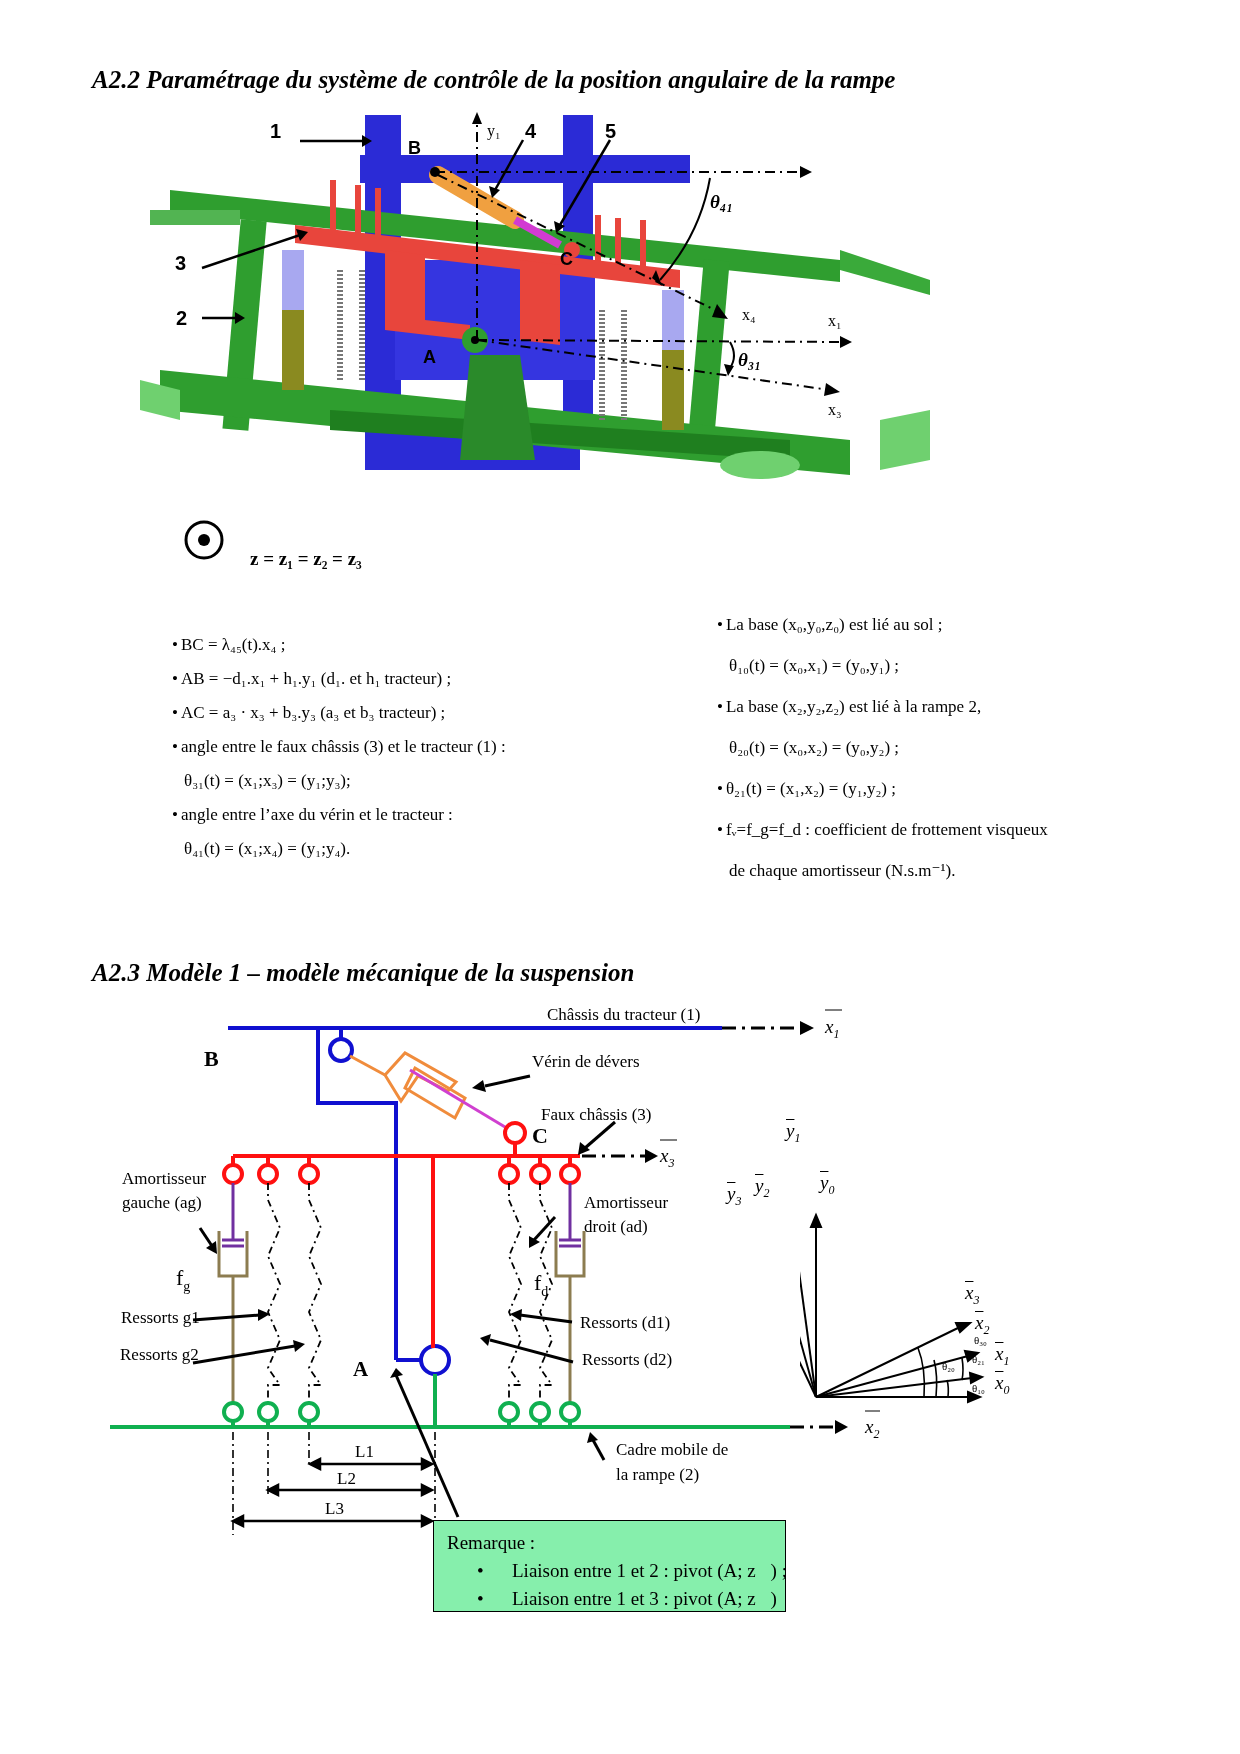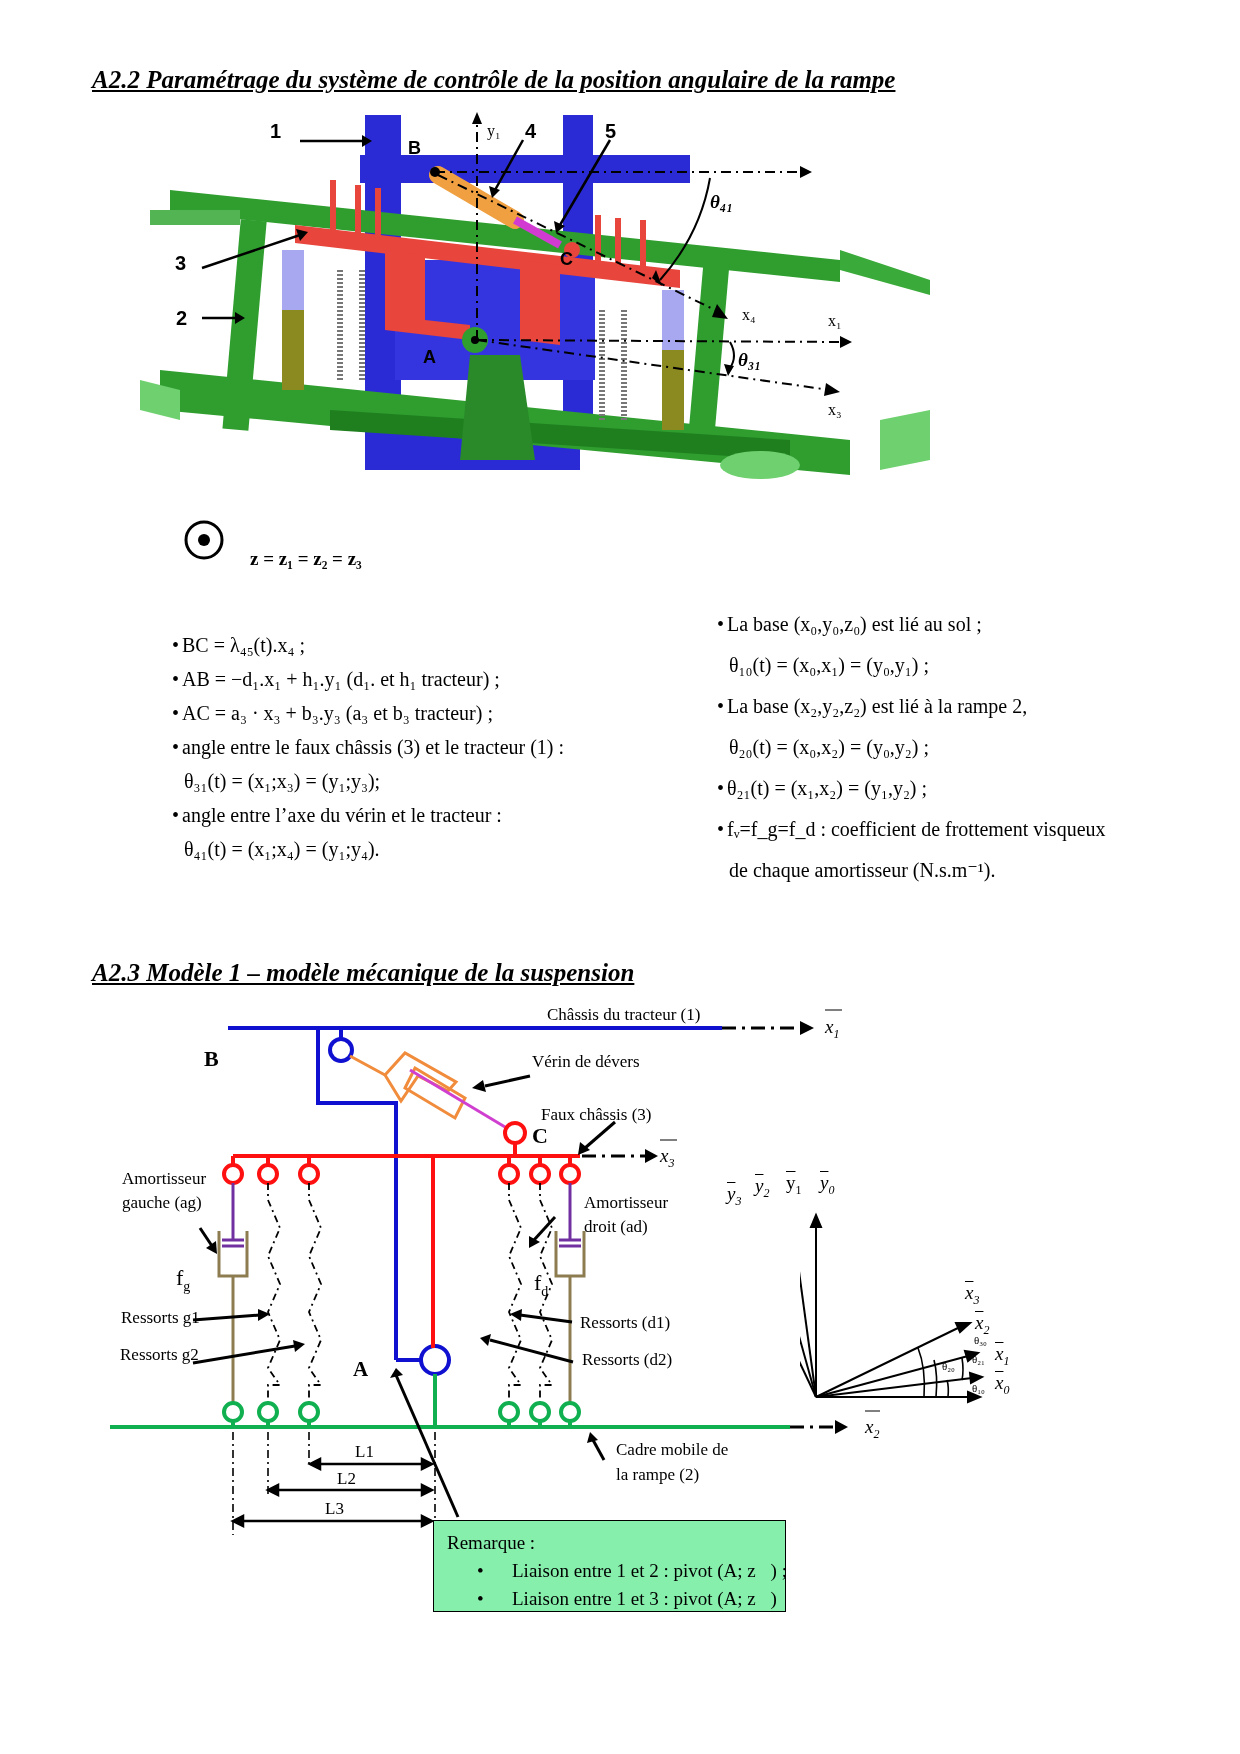--- a/index.html
+++ b/index.html
@@ -1,21 +1,21 @@
 <!DOCTYPE html>
 <html><head>
 <meta charset="utf-8">
 <style>
   html, body { margin: 0; padding: 0; background: #ffffff; }
   body { width: 1240px; height: 1754px; position: relative; overflow: hidden;
          font-family: "Liberation Serif", "DejaVu Serif", serif; color: #000; }
   .abs { position: absolute; }
   .section-title { font-family: "Liberation Serif", serif; font-weight: bold; font-style: italic;
-                   font-size: 25px; white-space: nowrap; text-decoration: underline; }
-  .txt { font-size: 20px; line-height: 34px; white-space: nowrap; }
+                   font-size: 25px; white-space: nowrap; }
+  .txt { font-size: 17px; line-height: 34px; white-space: nowrap; }
   .bullet::before { content: "\2022"; margin-right: 3px; }
   .vec { text-decoration: overline; }
   svg text { font-family: "Liberation Serif", serif; }
   .sans-bold { font-family: "Liberation Sans", sans-serif; font-weight: bold; }
   .remark-box { border: 1.5px solid #000; background: #86efac; }
   .remark-box div { font-size: 19px; line-height: 28px; white-space: nowrap; }
 </style>
 </head>
 <body>
 
@@ -340,21 +340,21 @@
     <path d="M 162 200 Q 164 190 162 178"></path>
   </g>
   <text x="174" y="164" font-size="11">θ₃₀</text>
   <text x="142" y="190" font-size="11">θ₂₀</text>
   <text x="172" y="183" font-size="11">θ₂₁</text>
   <text x="172" y="212" font-size="11">θ₁₀</text>
 </svg>
 
 <div class="abs" style="left:727px; top:1183px; font-size:19px; font-style:italic;"><span class="vec">y</span><sub style="font-size:12px;">3</sub></div>
 <div class="abs" style="left:755px; top:1175px; font-size:19px; font-style:italic;"><span class="vec">y</span><sub style="font-size:12px;">2</sub></div>
-<div class="abs" style="left:786px; top:1172px; font-size:19px; "><span class="vec">y</span><sub style="font-size:12px;">1</sub></div>
+<div class="abs" style="left:786px; top:1120px; font-size:19px; font-style:italic;"><span class="vec">y</span><sub style="font-size:12px;">1</sub></div>
 <div class="abs" style="left:820px; top:1172px; font-size:19px; font-style:italic;"><span class="vec">y</span><sub style="font-size:12px;">0</sub></div>
 <div class="abs" style="left:965px; top:1282px; font-size:19px; font-style:italic;"><span class="vec">x</span><sub style="font-size:12px;">3</sub></div>
 <div class="abs" style="left:975px; top:1312px; font-size:19px; font-style:italic;"><span class="vec">x</span><sub style="font-size:12px;">2</sub></div>
 <div class="abs" style="left:995px; top:1343px; font-size:19px; font-style:italic;"><span class="vec">x</span><sub style="font-size:12px;">1</sub></div>
 <div class="abs" style="left:995px; top:1372px; font-size:19px; font-style:italic;"><span class="vec">x</span><sub style="font-size:12px;">0</sub></div>
 
 <div class="abs remark-box" style="left:433px; top:1520px; width:353px; height:92px; padding:8px 0 0 13px; box-sizing:border-box;">
   <div>Remarque :</div>
   <div style="padding-left:30px;"><span style="display:inline-block; width:35px;">•</span><span>Liaison entre 1 et 2 : pivot (A; z⃗) ;</span></div>
   <div style="padding-left:30px;"><span style="display:inline-block; width:35px;">•</span><span>Liaison entre 1 et 3 : pivot (A; z⃗)</span></div>

